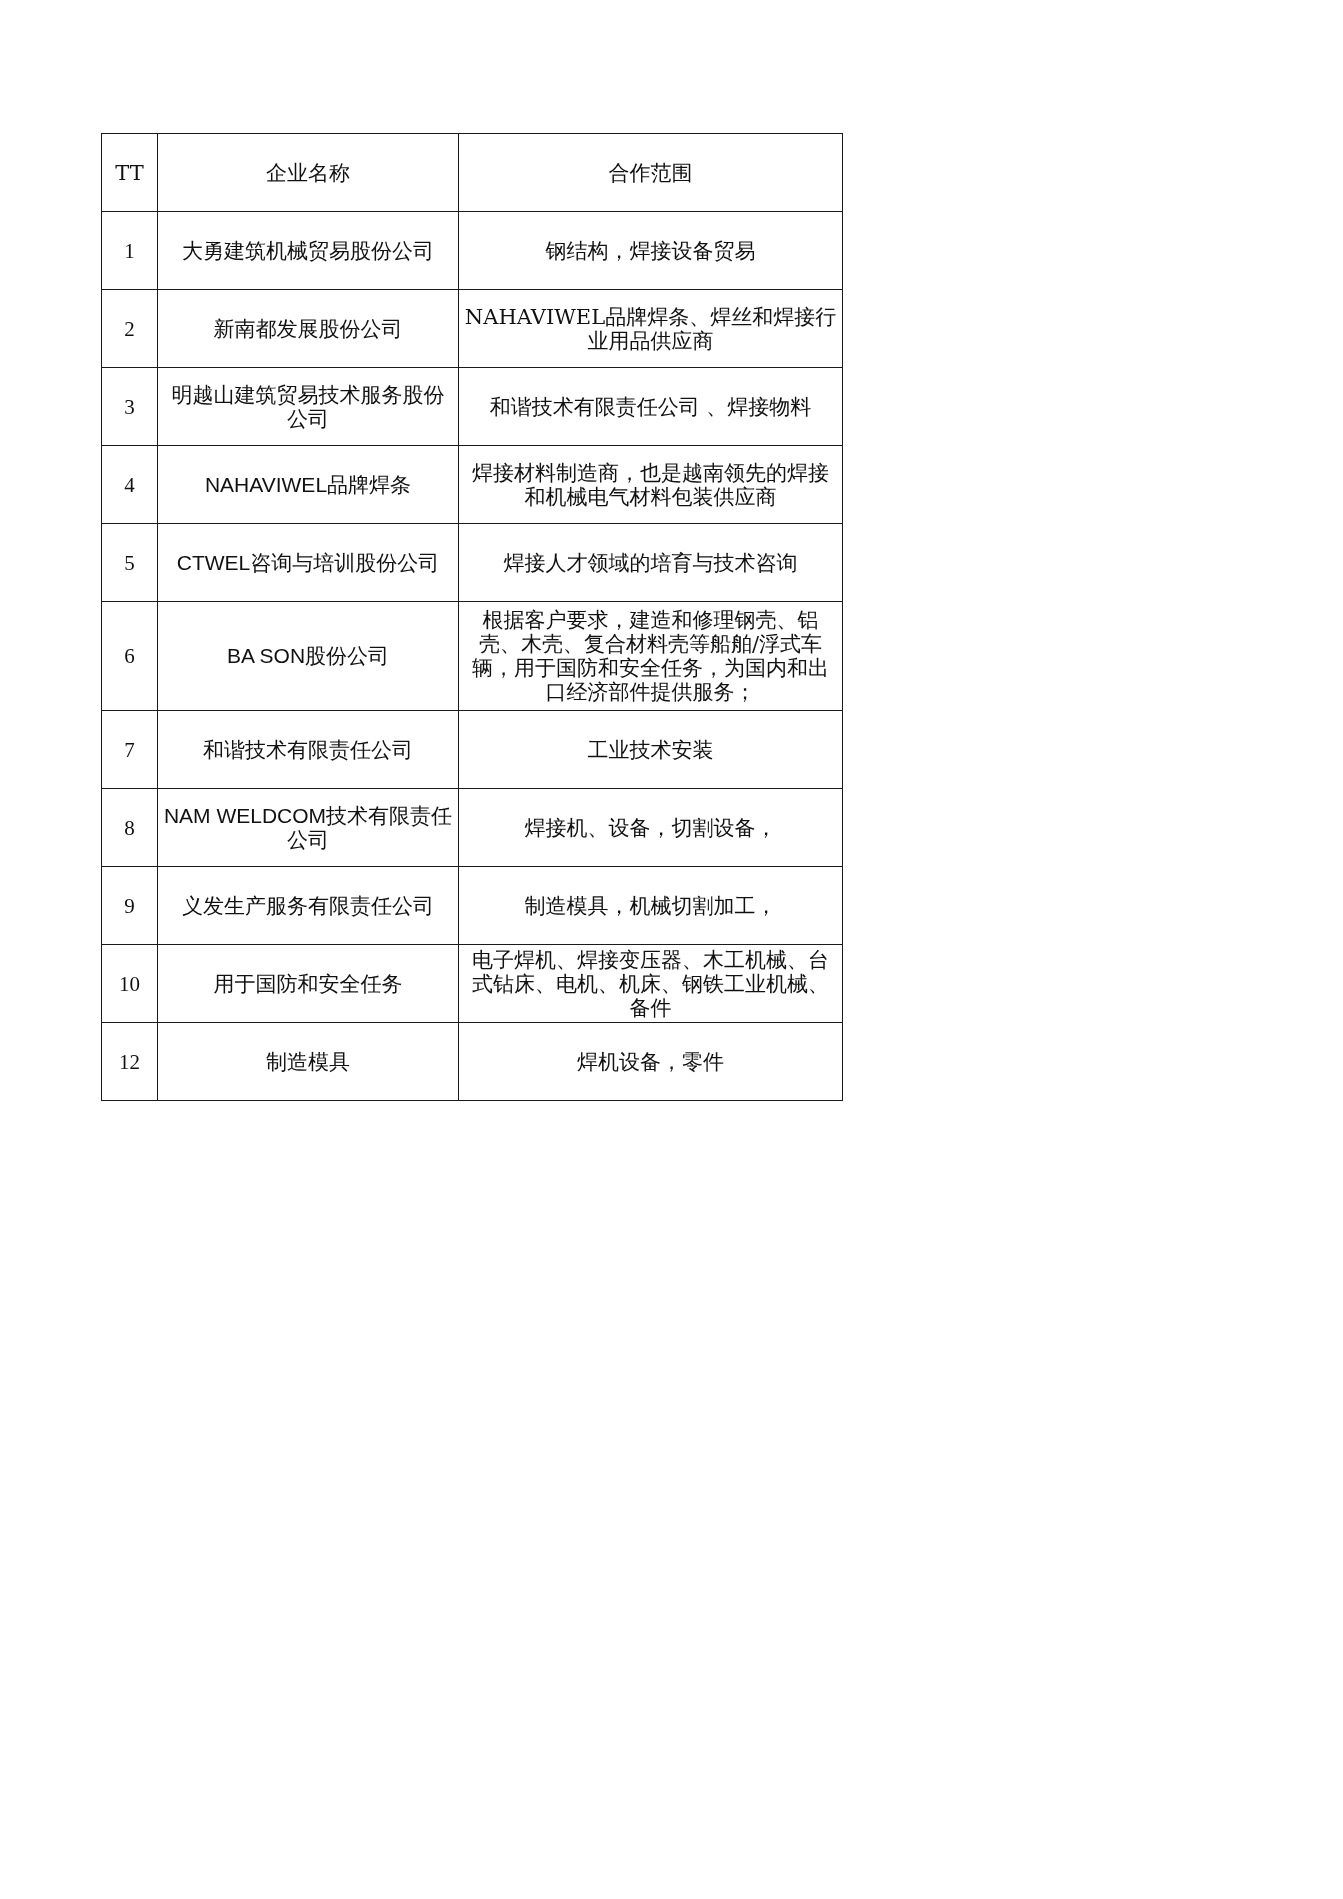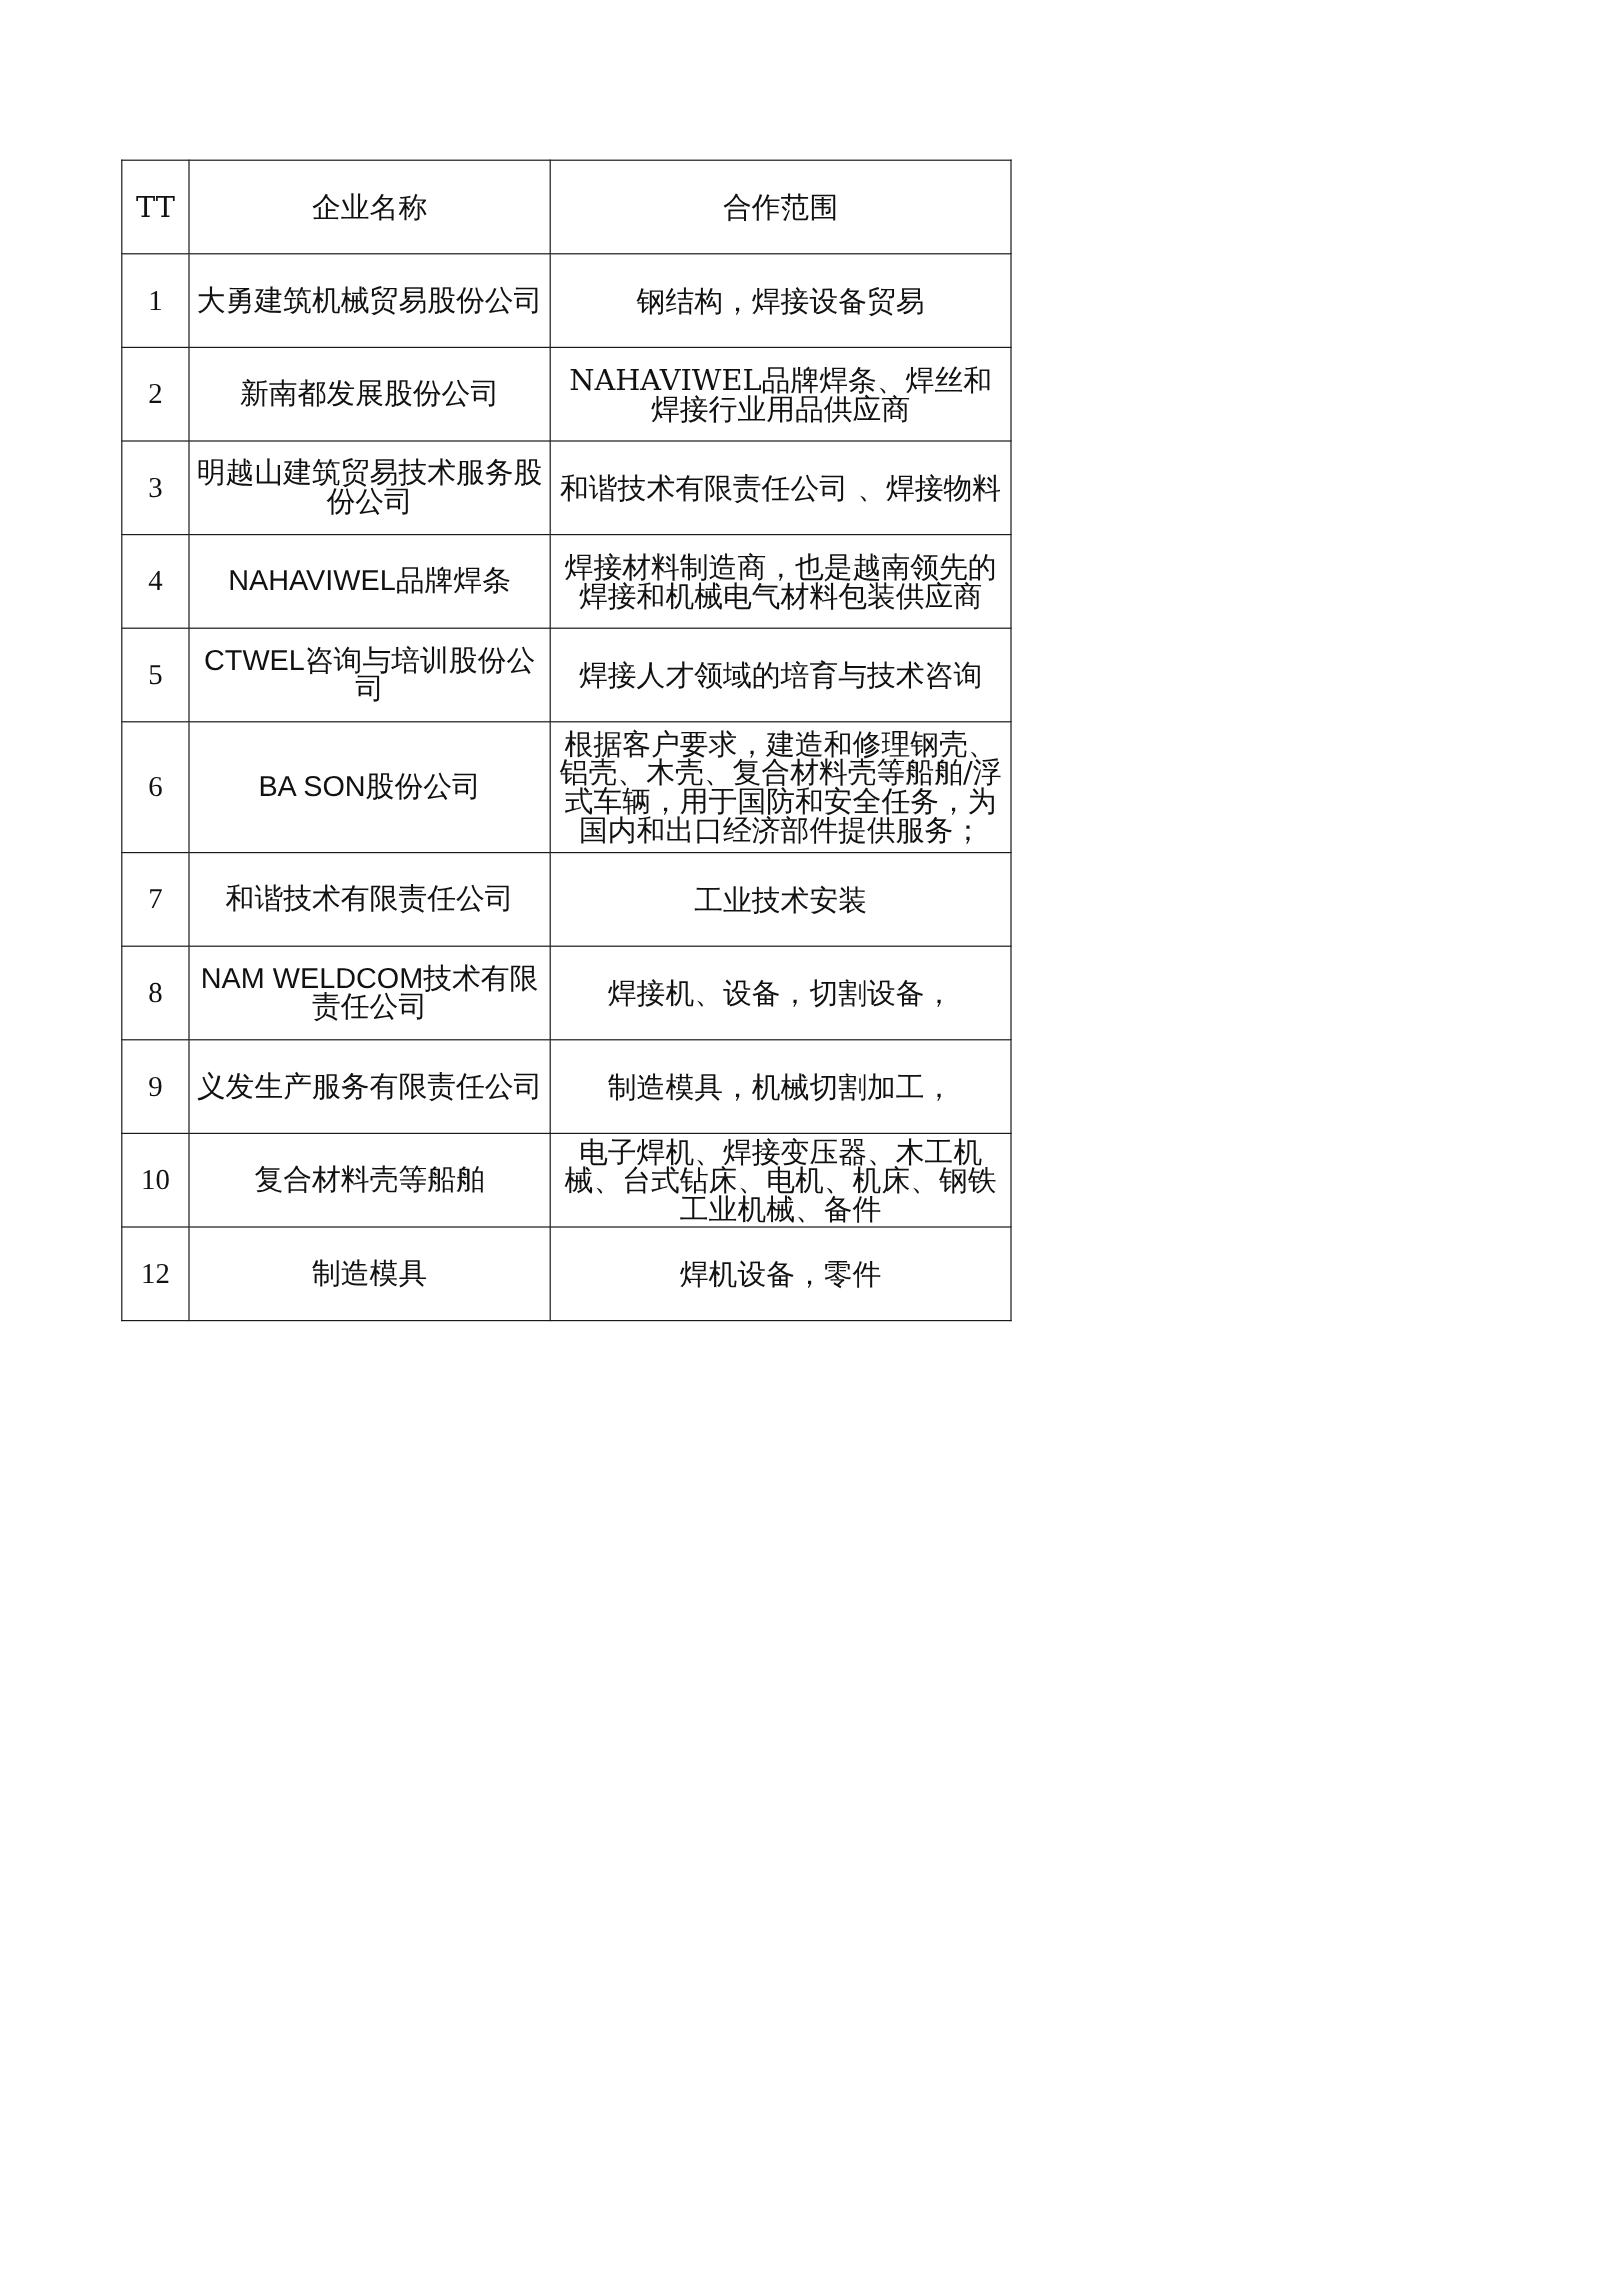--- a/index.html
+++ b/index.html
@@ -28,21 +28,21 @@
       top: 133px;
       border-collapse: collapse;
       table-layout: fixed;
       width: 741px;
     }
     table.partners td, table.partners th {
       border: 1.5px solid #1a1a1a;
       text-align: center;
       vertical-align: middle;
       font-weight: normal;
-      font-size: 24px;
+      font-size: 21px;
       line-height: 24px;
       padding: 0 4px;
       word-break: break-all;
     }
     col.c-tt { width: 56px; }
     col.c-name { width: 301px; }
     col.c-scope { width: 384px; }
     tr.row-std { height: 78px; }
     tr.row-tall { height: 109px; }
     td.tt {
@@ -118,21 +118,21 @@
         <td class="name">NAM WELDCOM技术有限责任公司</td>
         <td class="scope">焊接机、设备，切割设备，</td>
       </tr>
       <tr class="row-std">
         <td class="tt">9</td>
         <td class="name">义发生产服务有限责任公司</td>
         <td class="scope">制造模具，机械切割加工，</td>
       </tr>
       <tr class="row-std">
         <td class="tt">10</td>
-        <td class="name">复合材料壳等船舶</td>
+        <td class="name">用于国防和安全任务</td>
         <td class="scope">电子焊机、焊接变压器、木工机械、台式钻床、电机、机床、钢铁工业机械、备件</td>
       </tr>
       <tr class="row-std">
         <td class="tt">12</td>
         <td class="name">制造模具</td>
         <td class="scope">焊机设备，零件</td>
       </tr>
     </tbody>
   </table>
 </div>

